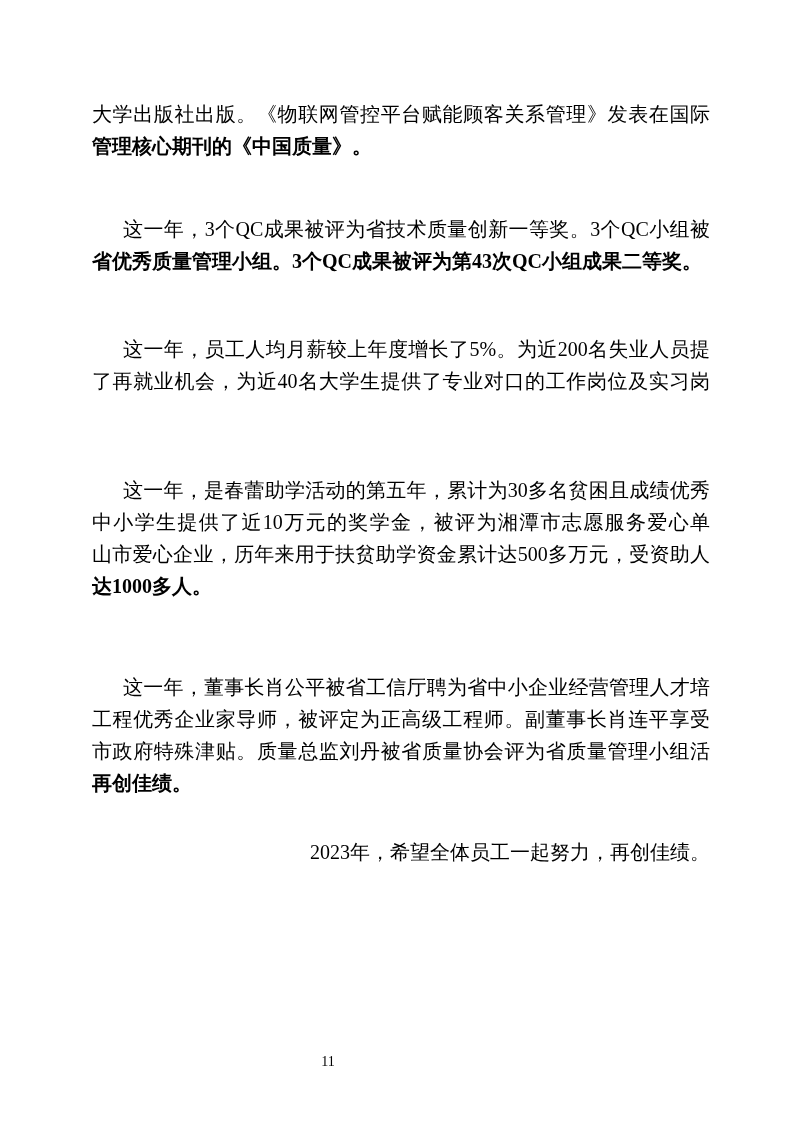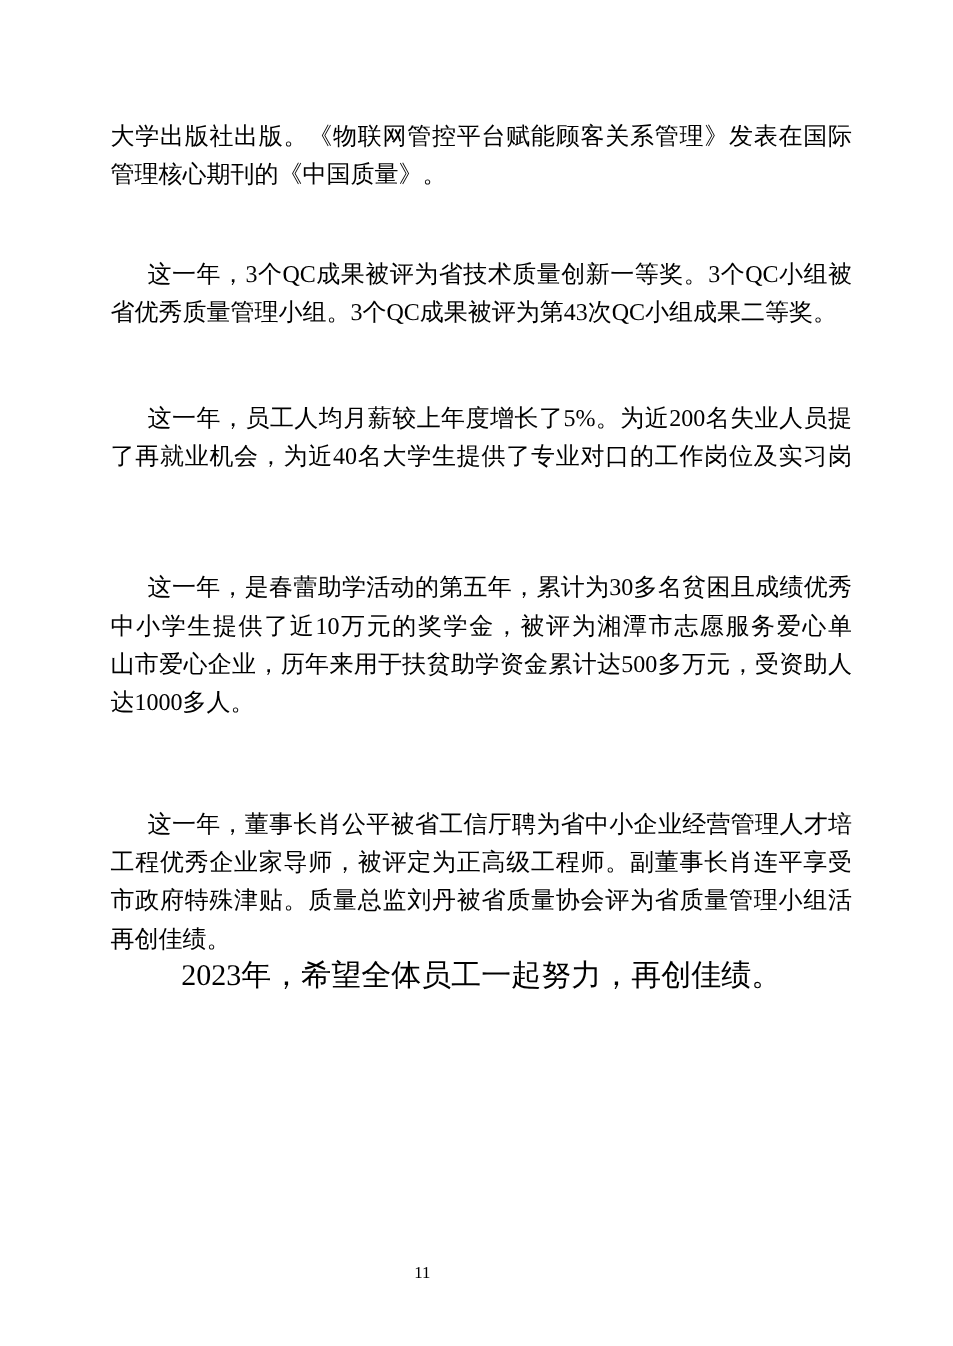--- a/index.html
+++ b/index.html
@@ -34,40 +34,40 @@
     text-align-last: justify;
     height: 32px;
     overflow: hidden;
   }
   .line.firstline {
     text-indent: 31px;
   }
   .line.lastline {
     text-align: left;
     text-align-last: left;
+    font-weight: bold;
   }
   .closing {
     position: absolute;
     left: 92px;
     width: 618px;
-    top: 798px;
-    font-size: 25px;
+    top: 836px;
+    font-size: 20px;
     line-height: 32px;
-    text-align: center;
+    text-align: right;
   }
   .footer {
     position: absolute;
     left: 0;
     top: 1052px;
     width: 656px;
     text-align: center;
     font-size: 14px;
     line-height: 20px;
     color: #000000;
-    padding-left: 24px;
   }
 </style>
 </head>
 <body>
 
 <div class="page">
 
   <div class="para" style="top:98px">
     <div class="line justify">大学出版社出版。《物联网管控平台赋能顾客关系管理》发表在国际质量</div>
     <div class="line lastline">管理核心期刊的《中国质量》。</div>

